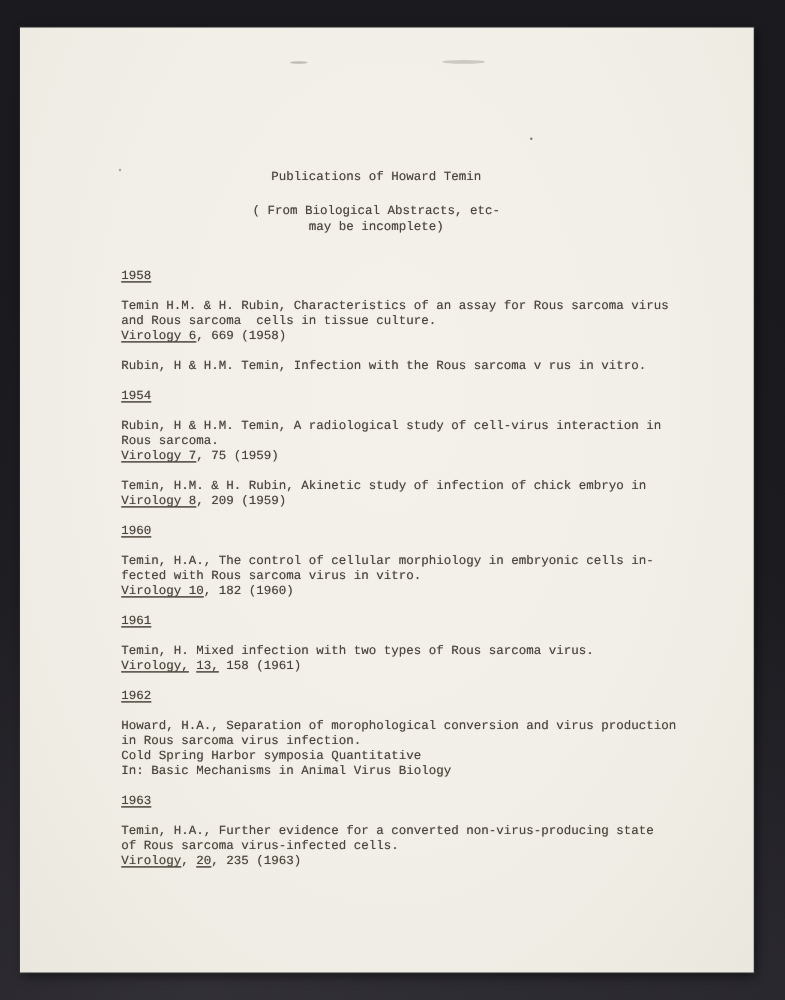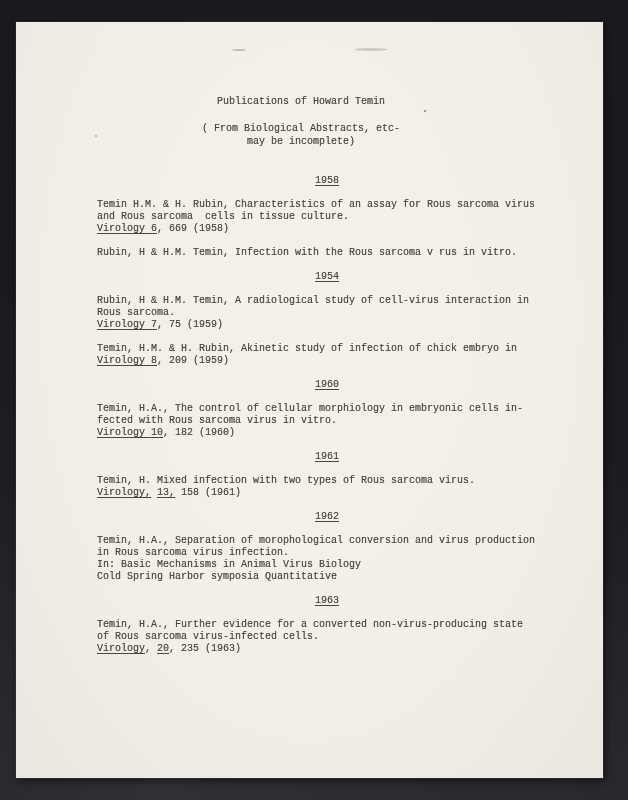--- a/index.html
+++ b/index.html
@@ -17,25 +17,25 @@
   .paper{
     position:absolute;left:16px;top:22px;width:587px;height:756px;
     background:radial-gradient(ellipse at 50% 38%, #f3f1ea 0%, #f1efe7 55%, #eae8de 100%);
     box-shadow:0 0 0 1px rgba(255,255,255,0.06), 2px 3px 8px rgba(0,0,0,0.55);
   }
   .content{
     position:absolute;left:81px;top:0;width:460px;
     color:#4c463d;font-size:10px;line-height:12px;
     text-shadow:0 0 0.6px rgba(76,70,61,0.55);
   }
-  .header{width:408px;text-align:center;padding-top:74px;}
+  .header{width:408px;text-align:center;padding-top:115px;}
   .doc-title{margin:0 0 14px 0;}
   .doc-subtitle{line-height:13px;white-space:pre;}
   .bib{margin-top:27px;}
-  .year{margin:0 0 12px 0;text-align:center;}
+  .year{margin:0 0 12px 0;}
   .entry{margin:0 0 12px 0;}
   .line{white-space:pre;}
   .u{text-decoration:underline;text-decoration-thickness:1px;text-underline-offset:2px;}
   .smudge{position:absolute;border-radius:50%;pointer-events:none;}
   .sm1{left:216px;top:27px;width:14px;height:2px;background:rgba(100,95,92,0.35);}
   .sm2{left:338px;top:26px;width:34px;height:3px;background:rgba(120,114,108,0.30);filter:blur(0.5px);}
   .sm3{left:408px;top:88px;width:2px;height:2px;background:rgba(80,74,66,0.7);}
   .sm4{left:79px;top:113px;width:2px;height:2px;background:rgba(110,104,96,0.5);}
 </style>
 </head>
@@ -90,24 +90,24 @@
         <section>
           <div class="year"><span class="u">1961</span></div>
           <div class="entry">
             <div class="line"><span>Temin, H. Mixed infection with two types of Rous sarcoma virus.</span></div>
             <div class="line"><span class="u">Virology,</span><span> </span><span class="u">13,</span><span> 158 (1961)</span></div>
           </div>
         </section>
         <section>
           <div class="year"><span class="u">1962</span></div>
           <div class="entry">
-            <div class="line"><span>Temin, H.A., Separation of morophological conversion and virus production</span></div>
+            <div class="line"><span>Howard, H.A., Separation of morophological conversion and virus production</span></div>
             <div class="line"><span>in Rous sarcoma virus infection.</span></div>
+            <div class="line"><span>Cold Spring Harbor symposia Quantitative</span></div>
             <div class="line"><span>In: Basic Mechanisms in Animal Virus Biology</span></div>
-            <div class="line"><span>Cold Spring Harbor symposia Quantitative</span></div>
           </div>
         </section>
         <section>
           <div class="year"><span class="u">1963</span></div>
           <div class="entry">
             <div class="line"><span>Temin, H.A., Further evidence for a converted non-virus-producing state</span></div>
             <div class="line"><span>of Rous sarcoma virus-infected cells.</span></div>
             <div class="line"><span class="u">Virology</span><span>, </span><span class="u">20</span><span>, 235 (1963)</span></div>
           </div>
         </section>

